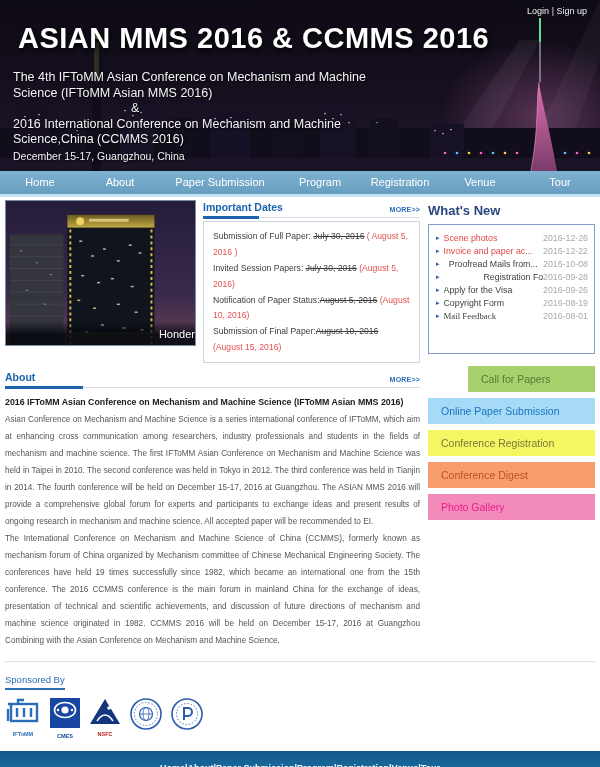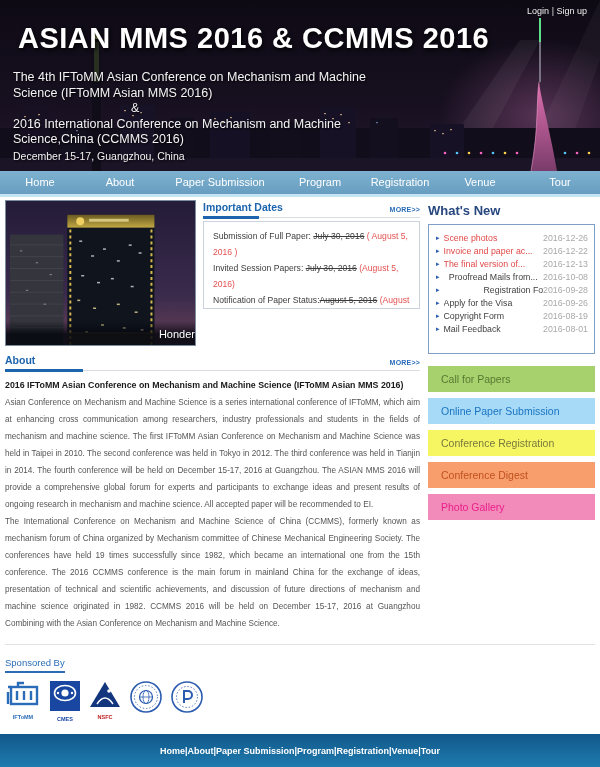--- a/index.html
+++ b/index.html
@@ -38,34 +38,34 @@
                     color:#fff; font-weight:normal; font-size:11px;text-align:right; }
 
   .dates-col { flex:1; }
   .sec-head { display:flex; justify-content:space-between; align-items:flex-end;
               border-bottom:1px solid #d9dde3; padding-bottom:4px; height:18px; }
   .sec-title { font-size:10.5px; font-weight:bold; color:#1c64ad; position:relative; }
   .sec-title::after { content:""; position:absolute; left:0; bottom:-6px; height:3px; width:56px; background:#1c64ad; }
   .sec-title.w78::after { width:78px; }
   .more { font-size:7px; font-weight:bold; color:#2b6cb8; letter-spacing:.2px; }
 
-  .id-box { border:1px solid #ccd3df; margin-top:3px; height:88px; padding:7px 9px; overflow:hidden; }
+  .id-box { border:1px solid #ccd3df; margin-top:3px; height:142px; padding:7px 9px; overflow:hidden; }
   .id-item { font-size:8.6px; color:#3c3c3c; line-height:1.85; }
   .id-item s { color:#3c3c3c; }
   .newdate { color:#e45050; font-style:normal; }
 
   .news-head { font-size:13px; font-weight:bold; color:#27477e; padding:3px 0 6px; }
   .wn-box { border:1px solid #7f9ec9; height:130px; padding:7px 6px 4px; overflow:hidden; }
   .wn-row { display:flex; align-items:center; height:12.9px; font-size:8.8px; }
   .wn-arrow { color:#2d5fb0; font-size:7px; margin:0 4px 0 1px; flex:none; }
   .wn-label { flex:1; white-space:nowrap; overflow:hidden; }
   .wn-date { color:#a9a9a9; flex:none; }
 
   .ql { display:block; height:26px; line-height:26px; padding-left:13px; margin-top:6px; font-size:10.5px; }
-  .ql.first { margin-top:12px; }
+  .ql.first { margin-top:12px;margin-left:40px; }
 
   
   .about { margin-top:7px; }
   .about-heading { font-size:8.8px; font-weight:bold; color:#1a1a1a; line-height:17px; margin-top:3px; }
   .about-para { font-size:8.2px; color:#555; line-height:17px; text-align:justify; margin:0; }
 
   
   .sponsors { margin:12px 5px 0; border-top:1px solid #e2e2e2; padding-top:7px; }
   .sp-title { display:inline-block; font-size:9.5px; color:#2b6db5; border-bottom:2px solid #2b6db5; padding-bottom:3px; }
   .logos { display:flex; align-items:flex-start; gap:9px; margin-top:8px; }
@@ -293,46 +293,41 @@
             <span class="wn-label" style="color: rgb(224, 72, 72);">Scene photos</span>
             <span class="wn-date">2016-12-26</span>
           </div>
         <div class="wn-row">
             <span class="wn-arrow">▸</span>
             <span class="wn-label" style="color: rgb(224, 72, 72);">Invoice and paper ac...</span>
             <span class="wn-date">2016-12-22</span>
           </div>
         <div class="wn-row">
             <span class="wn-arrow">▸</span>
-            <span class="wn-label" style="color: rgb(224, 72, 72);">The final version of...</span>
-            <span class="wn-date">2016-12-13</span>
-          </div>
-        <div class="wn-row">
-            <span class="wn-arrow">▸</span>
             <span class="wn-label" style="color: rgb(63, 63, 63); text-align: center;">Proofread Mails from...</span>
             <span class="wn-date">2016-10-08</span>
           </div>
         <div class="wn-row">
             <span class="wn-arrow">▸</span>
             <span class="wn-label" style="color: rgb(63, 63, 63); padding-left: 40px;">Registration Form</span>
             <span class="wn-date">2016-09-28</span>
           </div>
         <div class="wn-row">
             <span class="wn-arrow">▸</span>
             <span class="wn-label" style="color: rgb(63, 63, 63);">Apply for the Visa</span>
             <span class="wn-date">2016-09-26</span>
           </div>
         <div class="wn-row">
             <span class="wn-arrow">▸</span>
             <span class="wn-label" style="color: rgb(63, 63, 63);">Copyright Form</span>
             <span class="wn-date">2016-08-19</span>
           </div>
         <div class="wn-row">
             <span class="wn-arrow">▸</span>
-            <span class="wn-label" style="color: rgb(63, 63, 63);">Mail Feedback</span>
+            <span class="wn-label" style="color: rgb(63, 63, 63); font-family: Liberation Serif, serif;">Mail Feedback</span>
             <span class="wn-date">2016-08-01</span>
           </div>
       </div>
 
       <a href="#" class="ql first" style="background-color: rgb(167, 209, 108); color: rgb(86, 122, 51);">Call for Papers</a>
       <a href="#" class="ql" style="background-color: rgb(166, 218, 246); color: rgb(27, 116, 194);">Online Paper Submission</a>
       <a href="#" class="ql" style="background-color: rgb(245, 246, 97); color: rgb(121, 121, 63);">Conference Registration</a>
       <a href="#" class="ql" style="background-color: rgb(247, 158, 108); color: rgb(194, 81, 31);">Conference Digest</a>
       <a href="#" class="ql" style="background-color: rgb(242, 138, 186); color: rgb(234, 31, 138);">Photo Gallery</a>
     </div>

